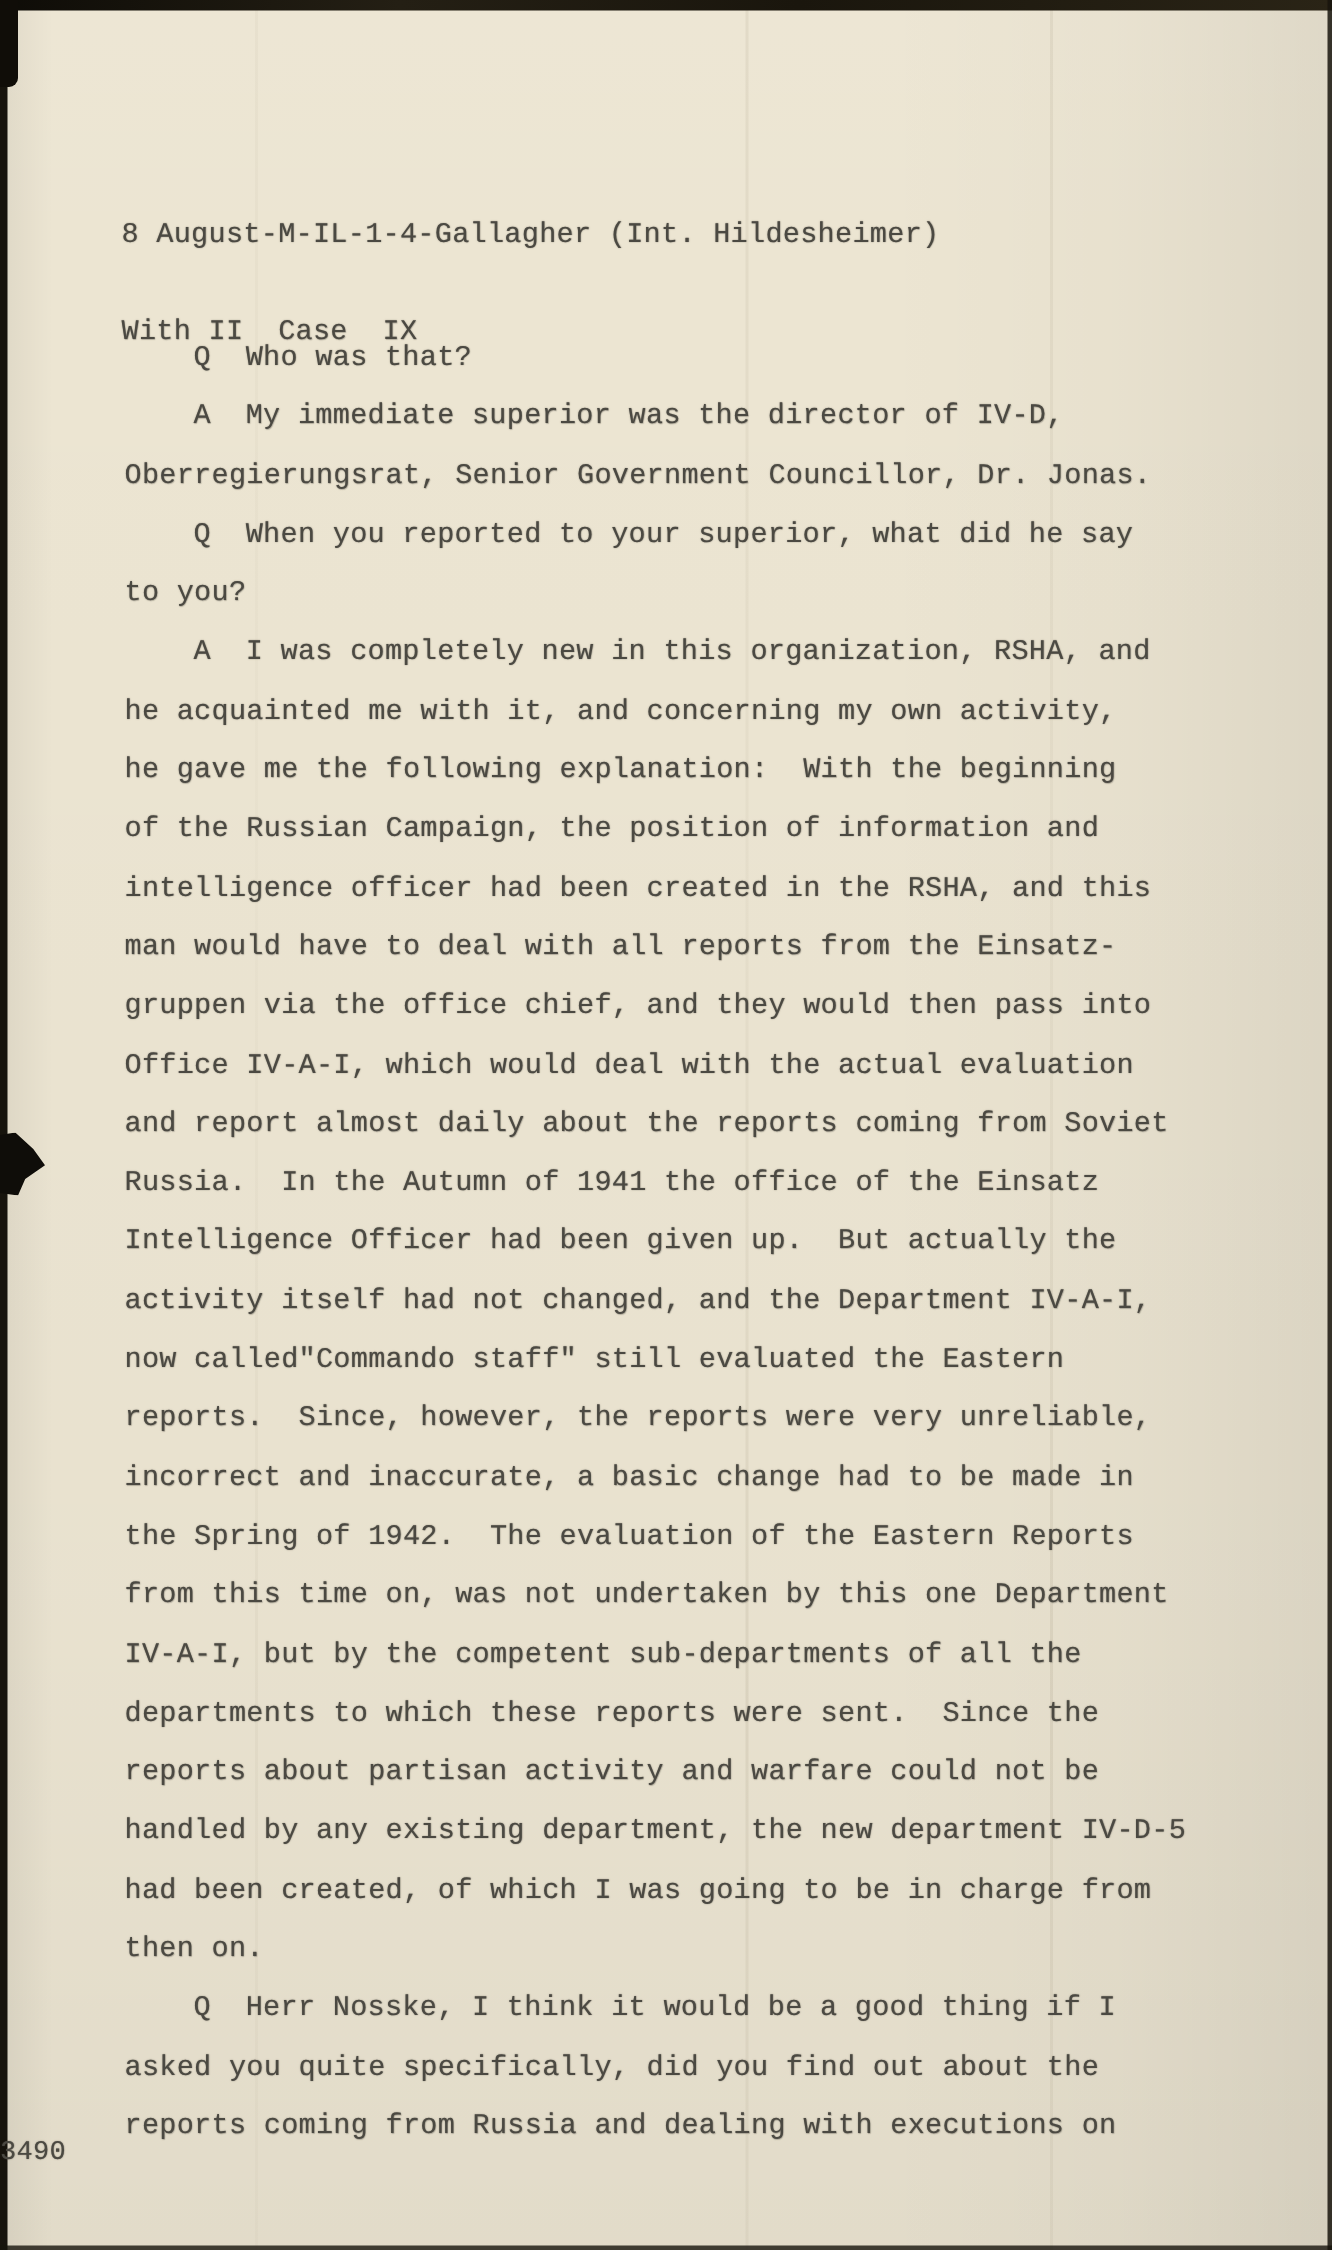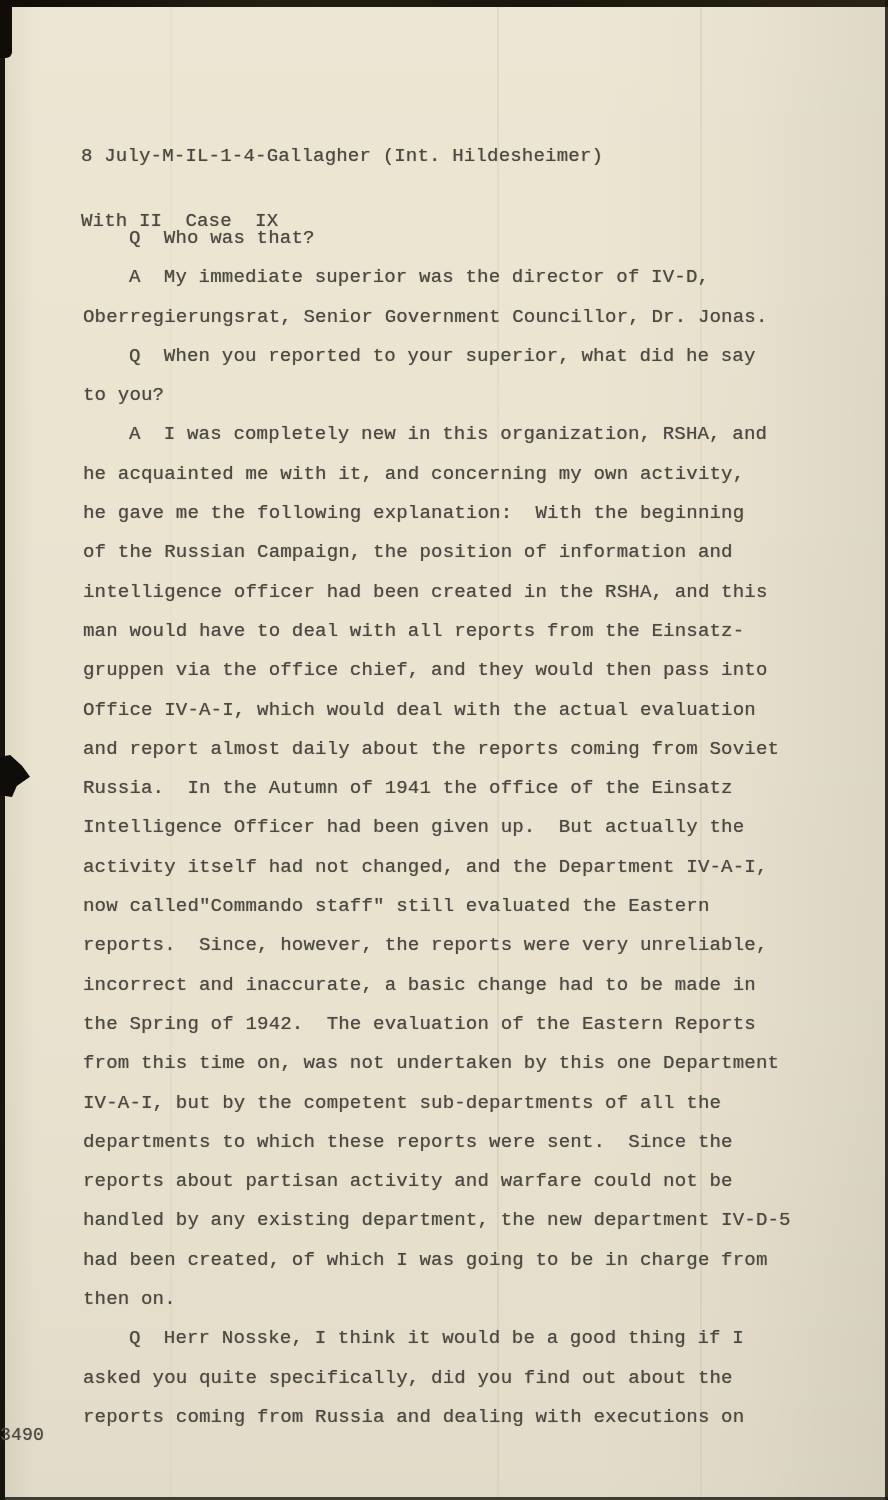--- a/index.html
+++ b/index.html
@@ -103,21 +103,21 @@
 
   <div class="edge edge-top"></div>
   <div class="edge edge-left"></div>
   <div class="edge edge-right"></div>
   <div class="edge edge-bottom"></div>
   <div class="edge corner-blot"></div>
 
   <div class="margin-mark"></div>
 
   <div id="header" class="typed">
-    <div>8 July-M-IL-1-4-Gallagher (Int. Hildesheimer)</div>
+    <div>8 August-M-IL-1-4-Gallagher (Int. Hildesheimer)</div>
     <div>With II  Case  IX</div>
   </div>
 
   <div id="body" class="typed"><div class="line qa">Q  Who was that?</div><div class="line qa">A  My immediate superior was the director of IV-D,</div><div class="line body">Oberregierungsrat, Senior Government Councillor, Dr. Jonas.</div><div class="line qa">Q  When you reported to your superior, what did he say</div><div class="line body">to you?</div><div class="line qa">A  I was completely new in this organization, RSHA, and</div><div class="line body">he acquainted me with it, and concerning my own activity,</div><div class="line body">he gave me the following explanation:  With the beginning</div><div class="line body">of the Russian Campaign, the position of information and</div><div class="line body">intelligence officer had been created in the RSHA, and this</div><div class="line body">man would have to deal with all reports from the Einsatz-</div><div class="line body">gruppen via the office chief, and they would then pass into</div><div class="line body">Office IV-A-I, which would deal with the actual evaluation</div><div class="line body">and report almost daily about the reports coming from Soviet</div><div class="line body">Russia.  In the Autumn of 1941 the office of the Einsatz</div><div class="line body">Intelligence Officer had been given up.  But actually the</div><div class="line body">activity itself had not changed, and the Department IV-A-I,</div><div class="line body">now called"Commando staff" still evaluated the Eastern</div><div class="line body">reports.  Since, however, the reports were very unreliable,</div><div class="line body">incorrect and inaccurate, a basic change had to be made in</div><div class="line body">the Spring of 1942.  The evaluation of the Eastern Reports</div><div class="line body">from this time on, was not undertaken by this one Department</div><div class="line body">IV-A-I, but by the competent sub-departments of all the</div><div class="line body">departments to which these reports were sent.  Since the</div><div class="line body">reports about partisan activity and warfare could not be</div><div class="line body">handled by any existing department, the new department IV-D-5</div><div class="line body">had been created, of which I was going to be in charge from</div><div class="line body">then on.</div><div class="line qa">Q  Herr Nosske, I think it would be a good thing if I</div><div class="line body">asked you quite specifically, did you find out about the</div><div class="line body">reports coming from Russia and dealing with executions on</div></div>
 
   <div id="page-number" class="typed">3490</div>
 
 </div>
 
 </body></html>

